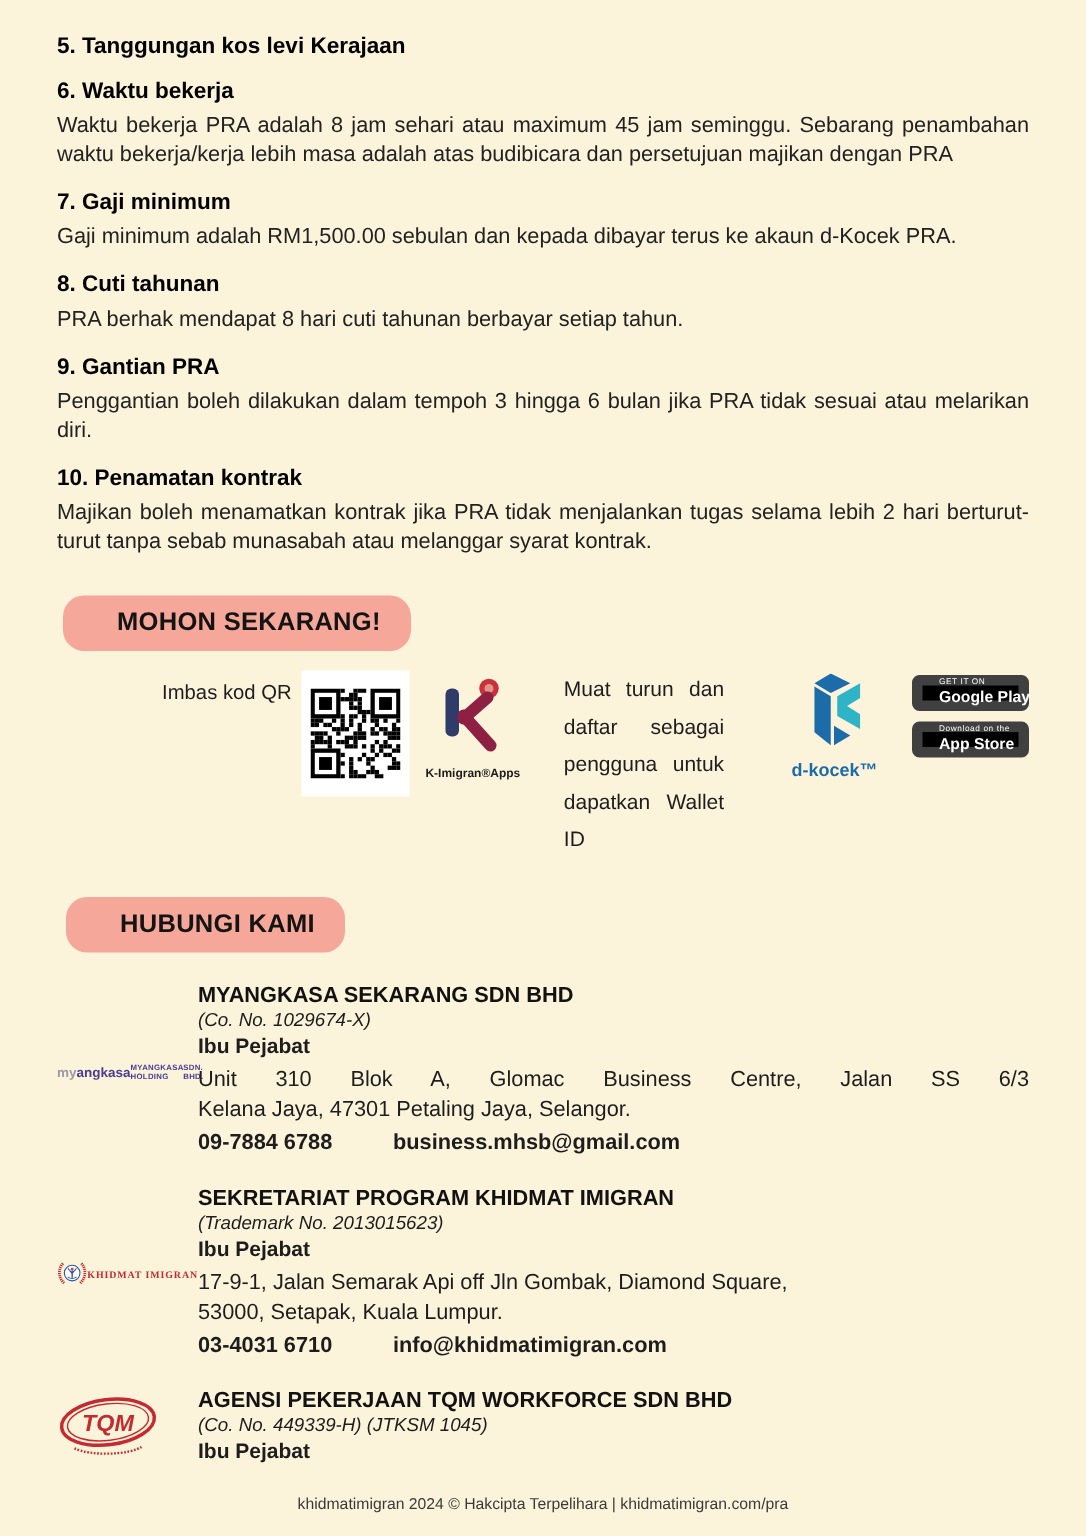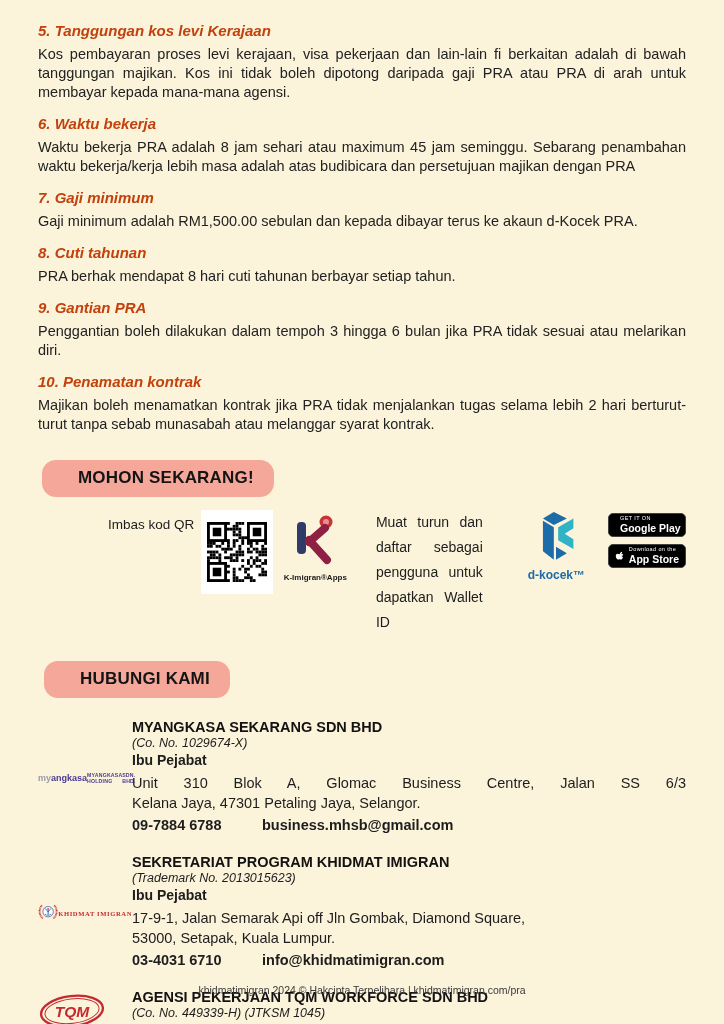--- a/index.html
+++ b/index.html
@@ -4,21 +4,21 @@
 <style>
   html,body{margin:0;padding:0;}
   body{
     width:724px;height:1024px;overflow:hidden;position:relative;
     background:#FCF3DB;color:#1d1d1d;
     font-family:"Liberation Sans",sans-serif;
   }
   .page{box-sizing:border-box;padding:22px 38px 0 38px;position:relative;height:100%;}
 
   
-  .term-heading{font-weight:bold;font-size:15px;color:#c2410c;margin:13px 0 6px 0;font-style:italic;}
+  .term-heading{font-weight:bold;font-size:15px;color:#000000;margin:13px 0 6px 0;}
   .term:first-child .term-heading{margin-top:0;}
   .term-body{font-size:14.5px;line-height:19px;text-align:justify;color:#222;}
 
   
   .pink-badge{display:inline-block;background:#F5A79A;border-radius:14px;
     padding:8px 20px 9px 36px;font-size:17px;font-weight:bold;color:#141414;letter-spacing:.2px;}
   .apply-badge-wrap{margin-top:26px;margin-left:4px;}
   .contact-badge-wrap{margin-top:26px;margin-left:6px;}
 
   
@@ -26,21 +26,21 @@
   .reg-label{width:158px;text-align:right;padding-top:3px;}
   .reg-title{font-weight:bold;font-size:13.5px;}
   .reg-sub{font-size:13.5px;margin-top:4px;}
   .qr-box{width:72px;height:84px;background:#ffffff;margin-left:7px;display:flex;align-items:center;justify-content:center;}
   .kimigran{width:70px;margin-left:8px;text-align:center;padding-top:4px;}
   .kimigran-caption{font-size:8px;font-weight:bold;color:#1c1c1c;margin-top:3px;white-space:nowrap;}
   .download-text{width:108px;margin-left:26px;font-size:14px;line-height:25px;text-align:justify;padding-top:0;}
   .dkocek{width:72px;margin-left:38px;text-align:center;padding-top:2px;}
   .dkocek-word{font-size:12px;font-weight:bold;color:#1B6CA8;margin-top:2px;}
   .store-badges{margin-left:16px;display:flex;flex-direction:column;gap:7px;padding-top:3px;}
-  .badge-store{width:78px;height:24px;background:#000;border:1px solid #404040;border-radius:5px;
+  .badge-store{width:78px;height:24px;background:#000;border:7px solid #404040;border-radius:5px;
     color:#fff;display:flex;align-items:center;box-sizing:border-box;padding:0 6px;gap:5px;}
   .store-text{display:flex;flex-direction:column;justify-content:center;}
   .store-tag{font-size:5.5px;letter-spacing:.4px;line-height:1.4;white-space:nowrap;}
   .store-name{font-size:10.5px;font-weight:bold;line-height:1.1;white-space:nowrap;}
 
   
   .contact-row{display:flex;margin-top:21px;}
   .contact-logo{width:94px;display:flex;flex-direction:row;align-items:center;padding-top:2px;flex-shrink:0;}
   .contact-info{flex:1;padding-left:0;}
   .c-name{font-weight:bold;font-size:14.5px;color:#121212;}
@@ -51,31 +51,30 @@
   .c-line{display:flex;margin-top:4px;font-weight:bold;font-size:14.5px;}
   .c-phone{width:130px;flex-shrink:0;}
 
   .mya-name{font-size:9px;margin-top:2px;line-height:1;}
   .mya-grey{color:#9b9aa8;font-weight:bold;}
   .mya-purple{color:#4A3C92;font-weight:bold;}
   .mya-sub{font-size:5.2px;color:#4A3C92;font-weight:bold;margin-top:2px;letter-spacing:.2px;}
   .khi-caption{font-family:"Liberation Serif",serif;font-size:6.6px;font-weight:bold;color:#C62A2C;letter-spacing:.6px;margin-top:2px;white-space:nowrap;}
 
   
-  .footer{position:absolute;left:0;right:0;bottom:28px;text-align:center;font-size:10.5px;color:#3a3a3a;}
+  .footer{position:absolute;left:0;right:0;bottom:15px;text-align:center;font-size:10.5px;color:#3a3a3a;}
 </style>
 </head>
 <body>
 
 <div class="page">
 
   <div>
     <div class="term">
       <div class="term-heading">5. Tanggungan kos levi Kerajaan</div>
-      <div class="term-body">Kos pembayaran proses levi kerajaan, visa pekerjaan dan lain-lain fi berkaitan adalah di bawah tanggungan majikan. Kos ini tidak boleh dipotong daripada gaji PRA atau PRA di arah untuk membayar kepada mana-mana agensi.</div>
     </div>
     <div class="term">
       <div class="term-heading">6. Waktu bekerja</div>
       <div class="term-body">Waktu bekerja PRA adalah 8 jam sehari atau maximum 45 jam seminggu. Sebarang penambahan waktu bekerja/kerja lebih masa adalah atas budibicara dan persetujuan majikan dengan PRA</div>
     </div>
     <div class="term">
       <div class="term-heading">7. Gaji minimum</div>
       <div class="term-body">Gaji minimum adalah RM1,500.00 sebulan dan kepada dibayar terus ke akaun d-Kocek PRA.</div>
     </div>
     <div class="term">

